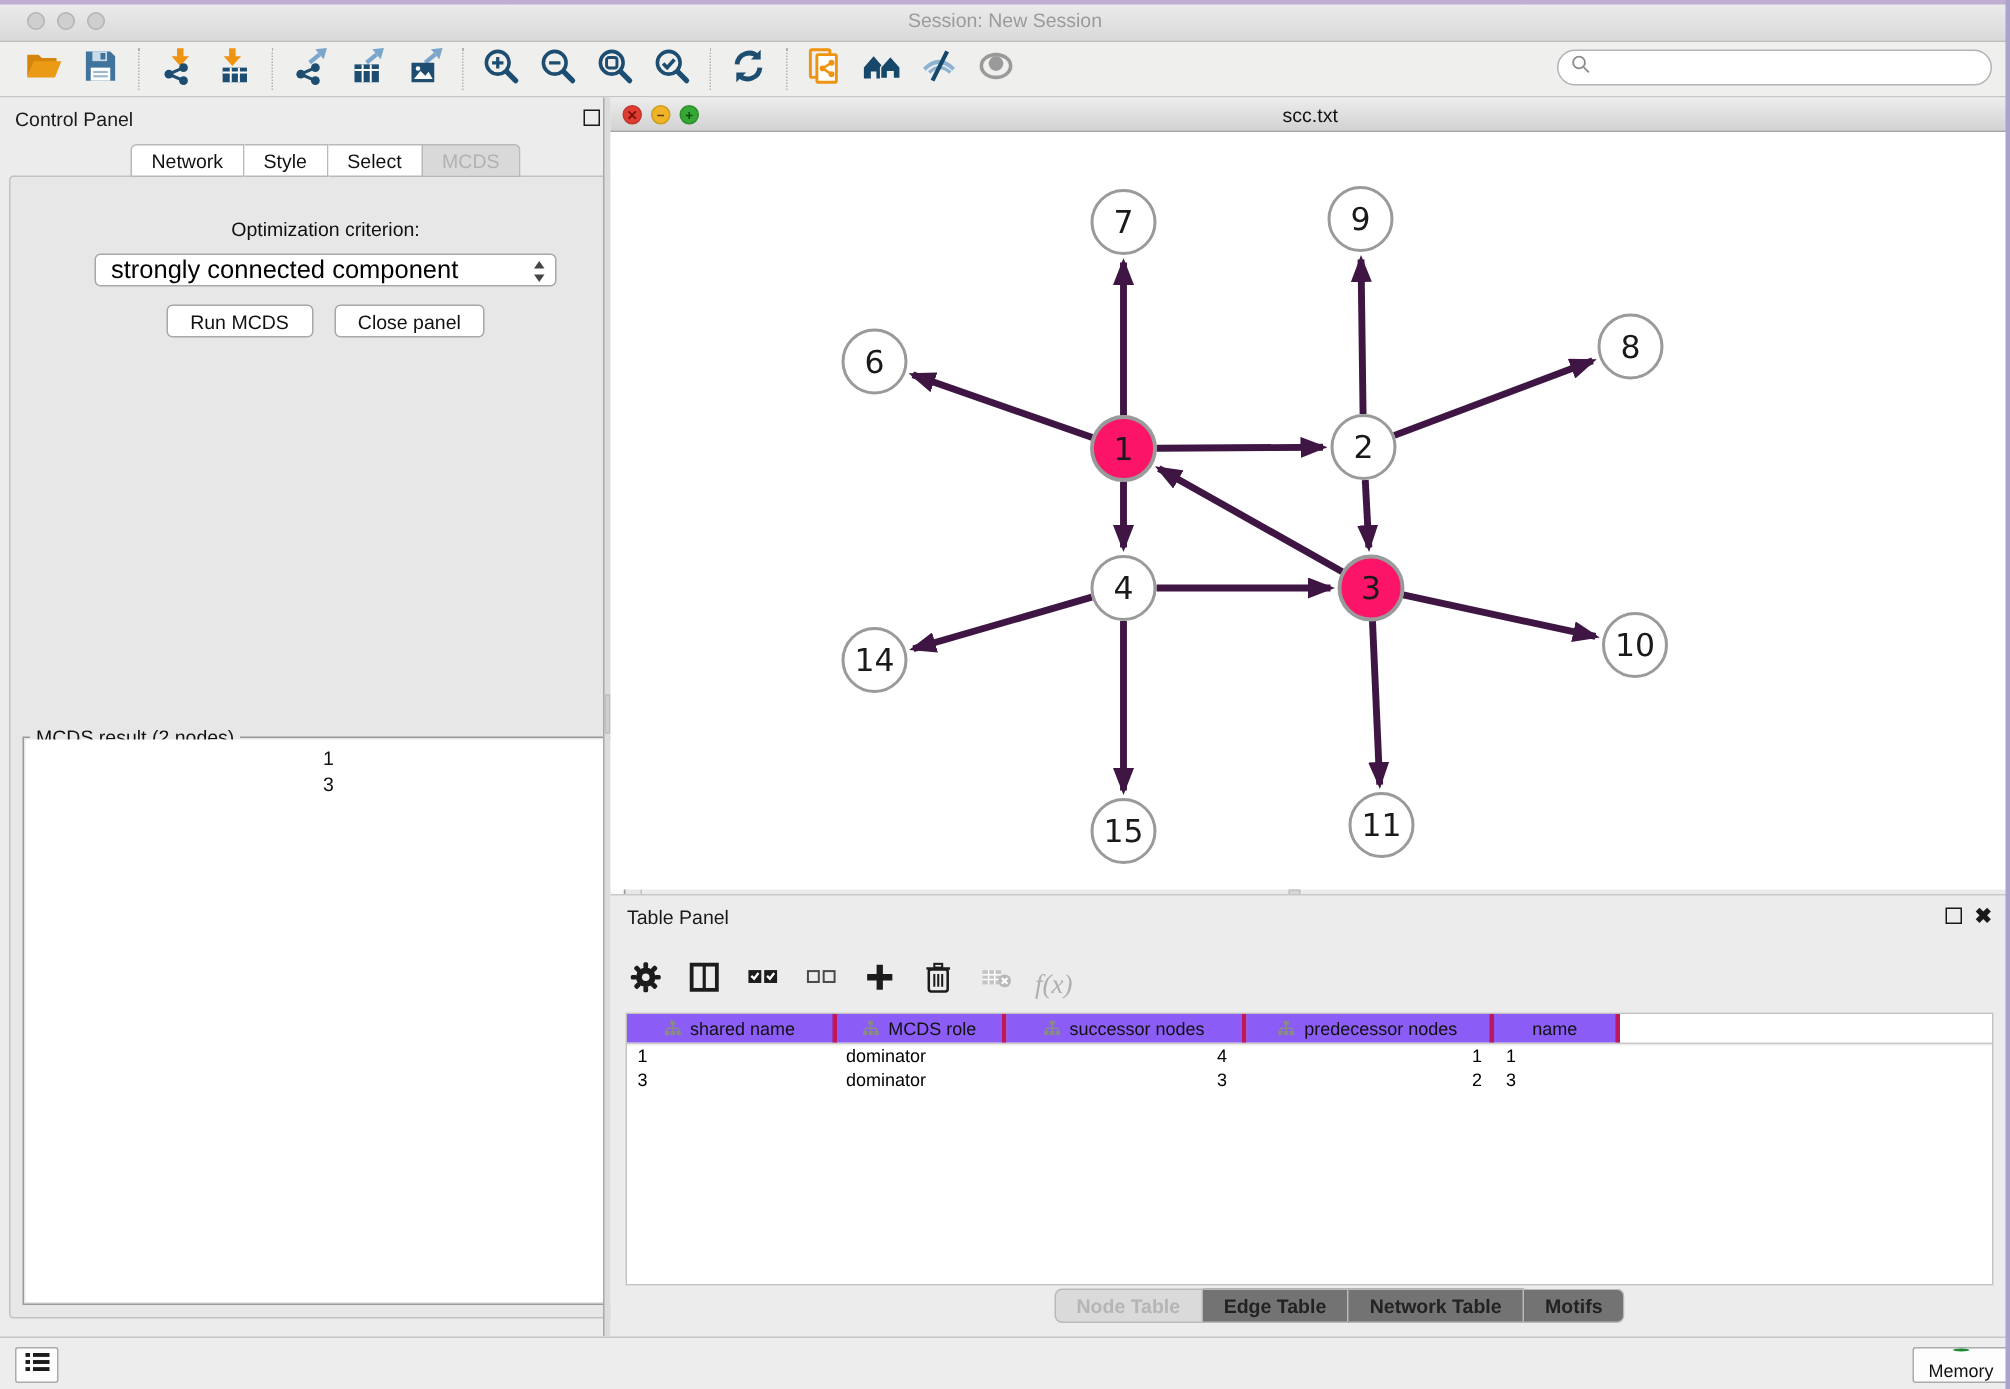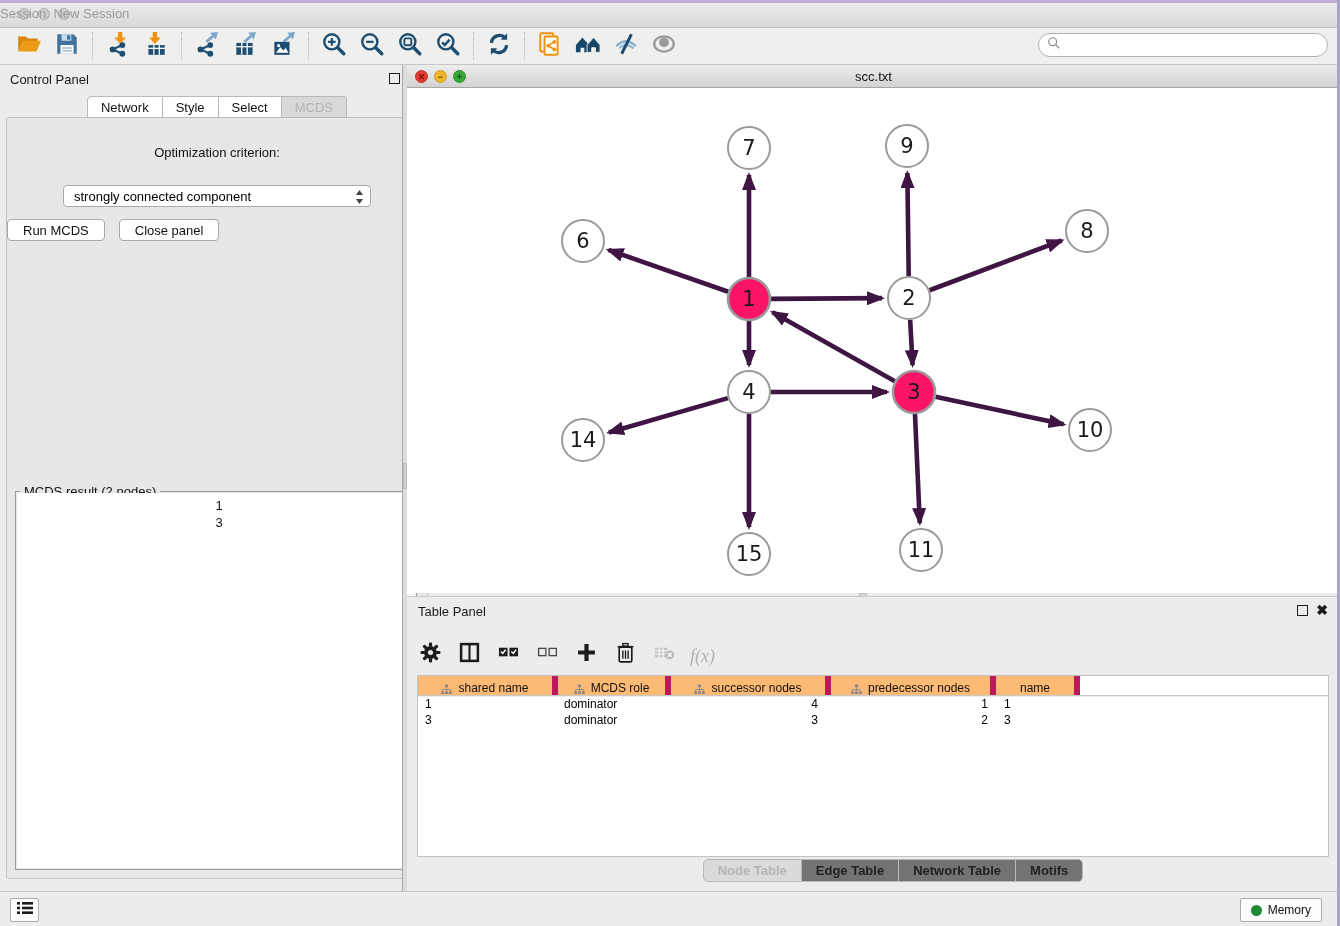--- a/index.html
+++ b/index.html
@@ -9,21 +9,21 @@
     background:#ececec; position:relative; overflow:hidden;
     -webkit-font-smoothing:antialiased;
   }
   
   body::before { content:""; position:absolute; left:0; top:0; width:1340px; height:3px; background:#c3aed3; z-index:50; }
   body::after  { content:""; position:absolute; right:0; top:0; width:3px; height:926px; background:#aaa3cb; z-index:50; }
 
   
   .titlebar { position:absolute; left:0; top:0; width:1340px; height:28px;
     background:linear-gradient(#ededed,#d9d9d9); border-bottom:1px solid #bdbdbd; }
-  .titlebar .title { position:absolute; left:0; right:0; top:6px; 
+  .titlebar .title { position:absolute; left:0; right:0; top:6px; text-align:center;
     font-size:13px; color:#9b9b9b; }
   .tl-dot { position:absolute; top:8px; width:12px; height:12px; border-radius:50%;
     background:#cfcfcf; border:1px solid #b3b3b3; }
   .tl1{left:18px}.tl2{left:38px}.tl3{left:58px}
 
   
   .toolbar { position:absolute; left:0; top:28px; width:1340px; height:37px;
     background:#efefee; border-bottom:1px solid #c6c6c6; display:flex; align-items:center; padding-left:10px; }
   .tbtn { width:38px; height:30px; display:flex; align-items:center; justify-content:center; }
   .tbtn svg { width:26px; height:26px; }
@@ -45,24 +45,24 @@
 
   .cp-content { position:absolute; left:6px; right:6px; top:52px; bottom:12px;
     background:#e7e7e7; border:1px solid #c2c2c2; border-radius:3px; }
   .cp-tabs { position:absolute; left:0; right:0; top:31px; height:22px; display:flex; justify-content:center; z-index:5; }
   .cp-tab { border:1px solid #b9b9b9; border-left:none; background:#fff; font-size:13px; color:#111;
     padding:3px 13px 0 13px; height:22px; }
   .cp-tab:first-child { border-left:1px solid #b9b9b9; border-radius:4px 0 0 0; }
   .cp-tab:last-child { border-radius:0 4px 0 0; }
   .cp-tab.active { background:#d9d9d9; color:#b2b2b2; }
   .opt-label { text-align:center; margin-top:27px; font-size:13px; color:#111; }
-  .combo { margin:25px auto 0 auto; width:308px; height:22px; background:#fff; border:1px solid #a8a8a8;
-    border-radius:4px; font-size:13px; display:flex; align-items:center; padding-left:10px; position:relative; }
+  .combo { margin:9px auto 0 auto; width:308px; height:22px; background:#fff; border:1px solid #a8a8a8;
+    border-radius:4px; font-size:17px; display:flex; align-items:center; padding-left:10px; position:relative; }
   .combo .chev { position:absolute; right:6px; top:3px; }
-  .btnrow { display:flex; gap:14px; margin-top:12px; }
+  .btnrow { display:flex; justify-content:center; gap:14px; margin-top:12px; }
   .pbtn { background:#fff; border:1px solid #a8a8a8; border-radius:4px; font-size:13px; color:#111;
     padding:3px 15px; height:22px; font-family:"Liberation Sans",sans-serif; }
 
   .result-group { position:absolute; left:8px; right:10px; top:373px; bottom:8px;
     border:1px solid #9a9a9a;text-align:center; }
   .result-legend { position:absolute; left:4px; top:-8px; background:#e7e7e7; padding:0 4px;
     font-size:13px; color:#111; }
   .result-text { position:absolute; left:1px; right:1px; top:1px; bottom:1px; background:#fff;
     font-size:13px; color:#111; padding:4px 0 0 6px; line-height:17px; white-space:pre; overflow:hidden; }
   .result-scroll { position:absolute; right:1px; top:1px; bottom:1px; width:13px; background:#fafafa;
@@ -93,21 +93,21 @@
   .tablepanel .panelhead .ptitle{ left:11px; }
   .tablepanel .float-ico{ right:32px; } .tablepanel .close-ico{ right:12px; }
   .tp-toolbar { position:absolute; left:10px; top:30px; height:40px; display:flex; align-items:flex-end; gap:13px; }
   .tp-ico { width:26px; height:26px; display:flex; align-items:center; justify-content:center; }
   .tp-ico svg { width:21px; height:21px; }
   .fx { font-family:"Liberation Serif",serif; font-style:italic; font-size:18px; color:#b0b0b0; }
 
   .datatable { position:absolute; left:10px; right:11px; top:78px; height:182px; background:#fff;
     border:1px solid #c2c2c2; font-size:12px; }
   .thead { display:flex; height:20px; border-bottom:1px solid #c9c9c9; box-shadow:0 1px 0 #ececec; }
-  .th { background:#fdba74; border-right:6px solid #be185d; display:flex; align-items:flex-end;
+  .th { background:#8b5cf6; border-right:3px solid #be185d; display:flex; align-items:center;
     justify-content:center; gap:6px; color:#111; }
   .th svg { width:11px; height:11px; flex:none; }
   .trow { display:flex; height:16px; align-items:center; }
   .td { overflow:hidden; white-space:nowrap; }
   .c0{width:140px} .c1{width:113px} .c2{width:160px} .c3{width:165px} .c4{width:84px}
   .td.c0{padding-left:7px} .td.c1{padding-left:6px}
   .td.c2{text-align:right; padding-right:13px} .td.c3{text-align:right; padding-right:8px}
   .td.c4{padding-left:8px}
 
   .tp-tabs { position:absolute; left:0; right:0; bottom:9px; display:flex; justify-content:center; }
@@ -116,21 +116,21 @@
   .tp-tab:first-child { border-left:1px solid #b9b9b9; border-radius:5px 0 0 5px; }
   .tp-tab:last-child { border-radius:0 5px 5px 0; }
   .tp-tab.active { background:#dadada; color:#b5b5b5;margin-left:39px; }
 
   
   .statusbar { position:absolute; left:0; top:891px; width:1340px; height:35px;
     background:#ededed; border-top:1px solid #c6c6c6; }
   .sb-btn { position:absolute; top:6px; height:24px; background:#fdfdfd; border:1px solid #ababab;
     border-radius:2px; display:flex; align-items:center; justify-content:center; }
   .sb-list { left:10px; width:29px; }
-  .sb-mem { right:18px; padding:0 10px; gap:6px; font-size:12px; color:#111; }
+  .sb-mem { right:0; padding:0 10px; gap:6px; font-size:12px; color:#111;flex-direction:column; }
   .memdot { width:11px; height:11px; border-radius:50%; background:#1d8a34; }
 </style>
 </head>
 <body>
 
 <div class="titlebar">
   <span class="tl-dot tl1"></span>
   <span class="tl-dot tl2"></span>
   <span class="tl-dot tl3"></span>
   <div class="title">Session: New Session</div>

